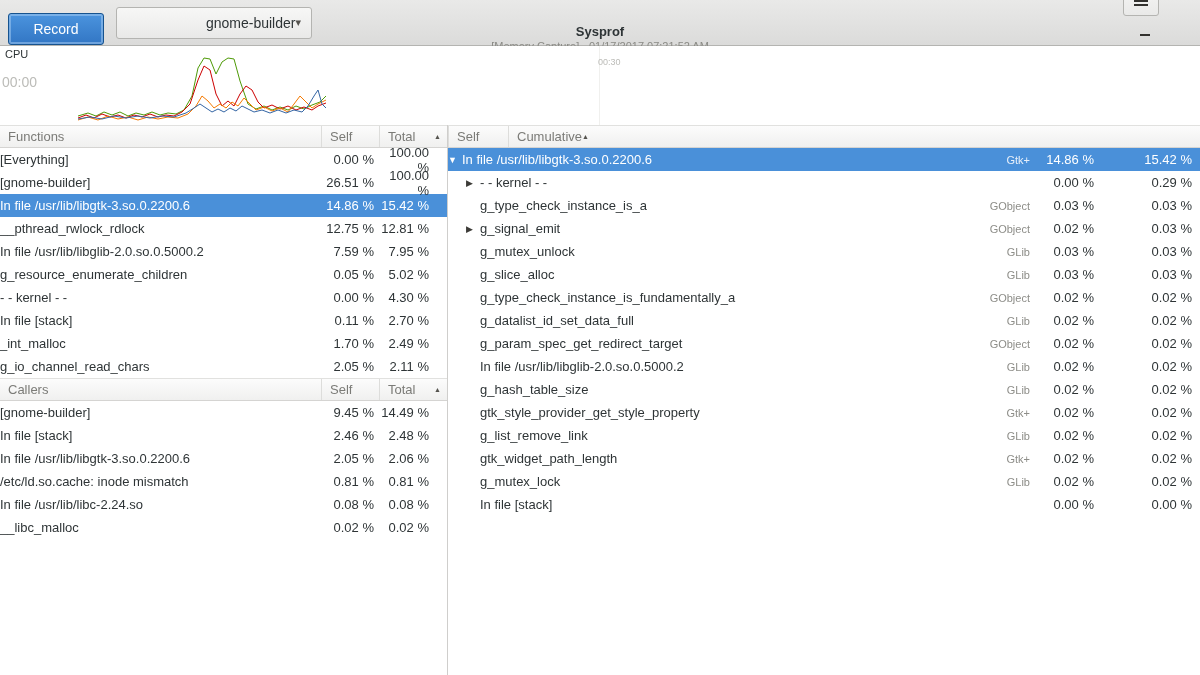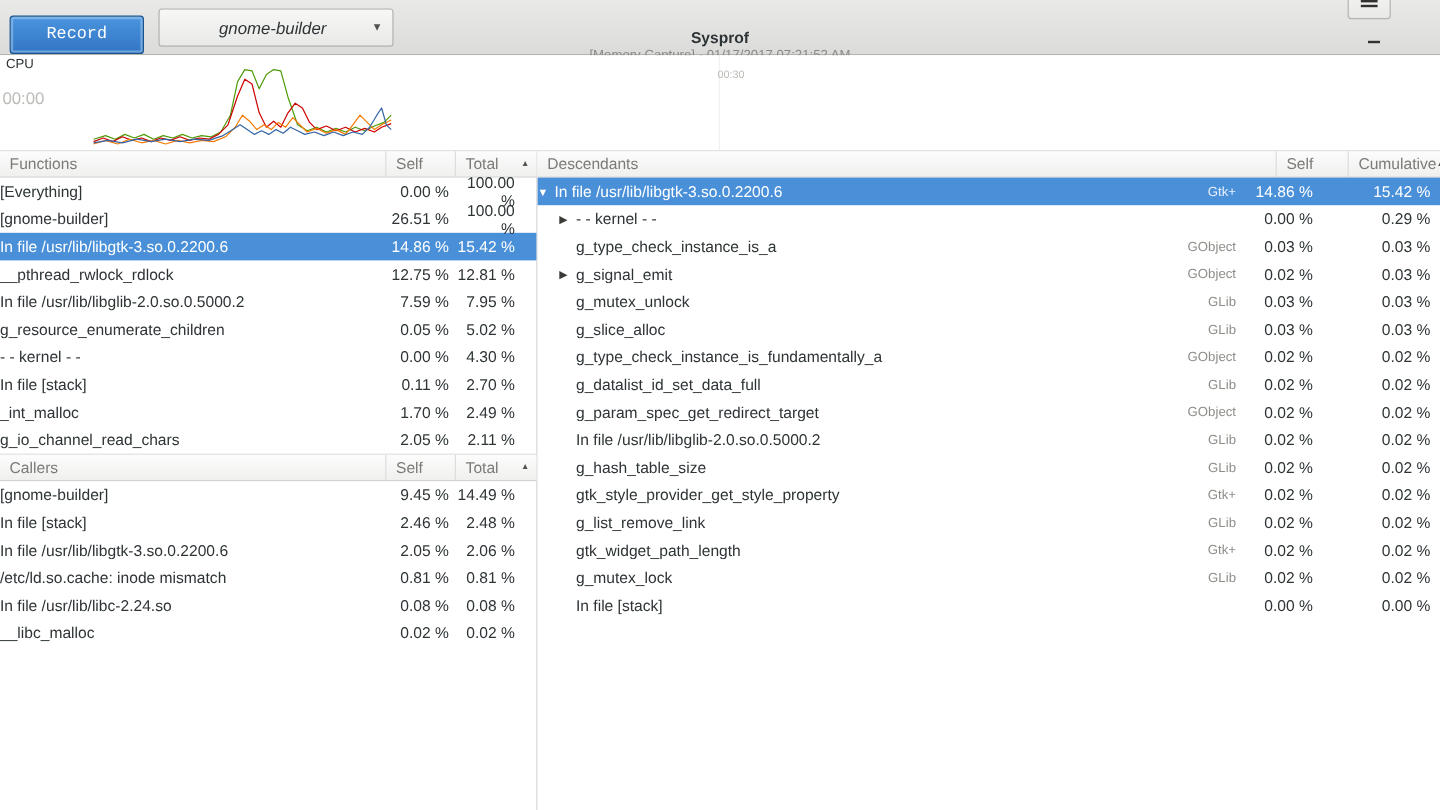--- a/index.html
+++ b/index.html
@@ -11,34 +11,34 @@
   }
 
   
   .headerbar {
     height:46px; display:flex; align-items:center; position:relative;
     background:linear-gradient(#e9e9e8,#dbdbda);
     border-bottom:1px solid #b4b4b1;
     padding:0 8px;
   }
   .record-btn {
-    width:112px; height:32px; font-size:14px; color:#ffffff;
+    width:96px; height:32px; font-size:14px; color:#ffffff;
     background:linear-gradient(#4b94de,#3276c4);
     border:1px solid #16538f; border-radius:3px;
     box-shadow: inset 0 0 0 2px rgba(160,200,240,.55);
-    font-family:Liberation Mono, monospace; cursor:default;margin-top:12px;
+    font-family:Liberation Sans, sans-serif; cursor:default;margin-top:12px;
   }
   .target-select {
     margin-left:12px; width:196px; height:32px;
     background:linear-gradient(#f7f7f6,#e9e9e8);
     border:1px solid #b4b4b1; border-radius:3px;
     display:flex; align-items:center; padding:0 10px;
     font-size:14px; color:#2e3436; font-family:inherit; cursor:default;
   }
-  .target-select .lbl { flex:1; text-align:center;font-style:italic; }
+  .target-select .lbl { flex:1; text-align:right; }
   .target-select .caret { font-size:11px; color:#55534e; }
   .title-block {
     position:absolute; left:50%; top:24px; transform:translateX(-50%);
     text-align:center; line-height:1.25; pointer-events:none;
   }
   .title { font-size:13px; font-weight:bold; color:#2e3436; }
   .subtitle { font-size:11px; color:#8a8a85; }
   .header-right { margin-left:auto; display:flex; align-items:center;flex-direction:column; }
   .samples { font-size:13px; color:#55544f; margin-right:16px; }
   .menu-btn {
@@ -251,21 +251,20 @@
             <div class="c-self">0.02 %</div>
             <div class="c-total">0.02 %</div>
           </div>
       </div>
     </div>
 
   </div>
 
   <div class="right-pane">
     <div class="pane-header">
-      <div class="hc hc-name">Descendants</div>
       <div class="hc hc-selfR hc-sep">Self</div>
       <div class="hc hc-cumR hc-sep">
         <span>Cumulative</span>
         <span class="sort-arrow">▲</span>
       </div>
     </div>
     <div class="rows">
       <div class="row selected level-0">
           <div class="c-name">
             <span class="indent"></span>

